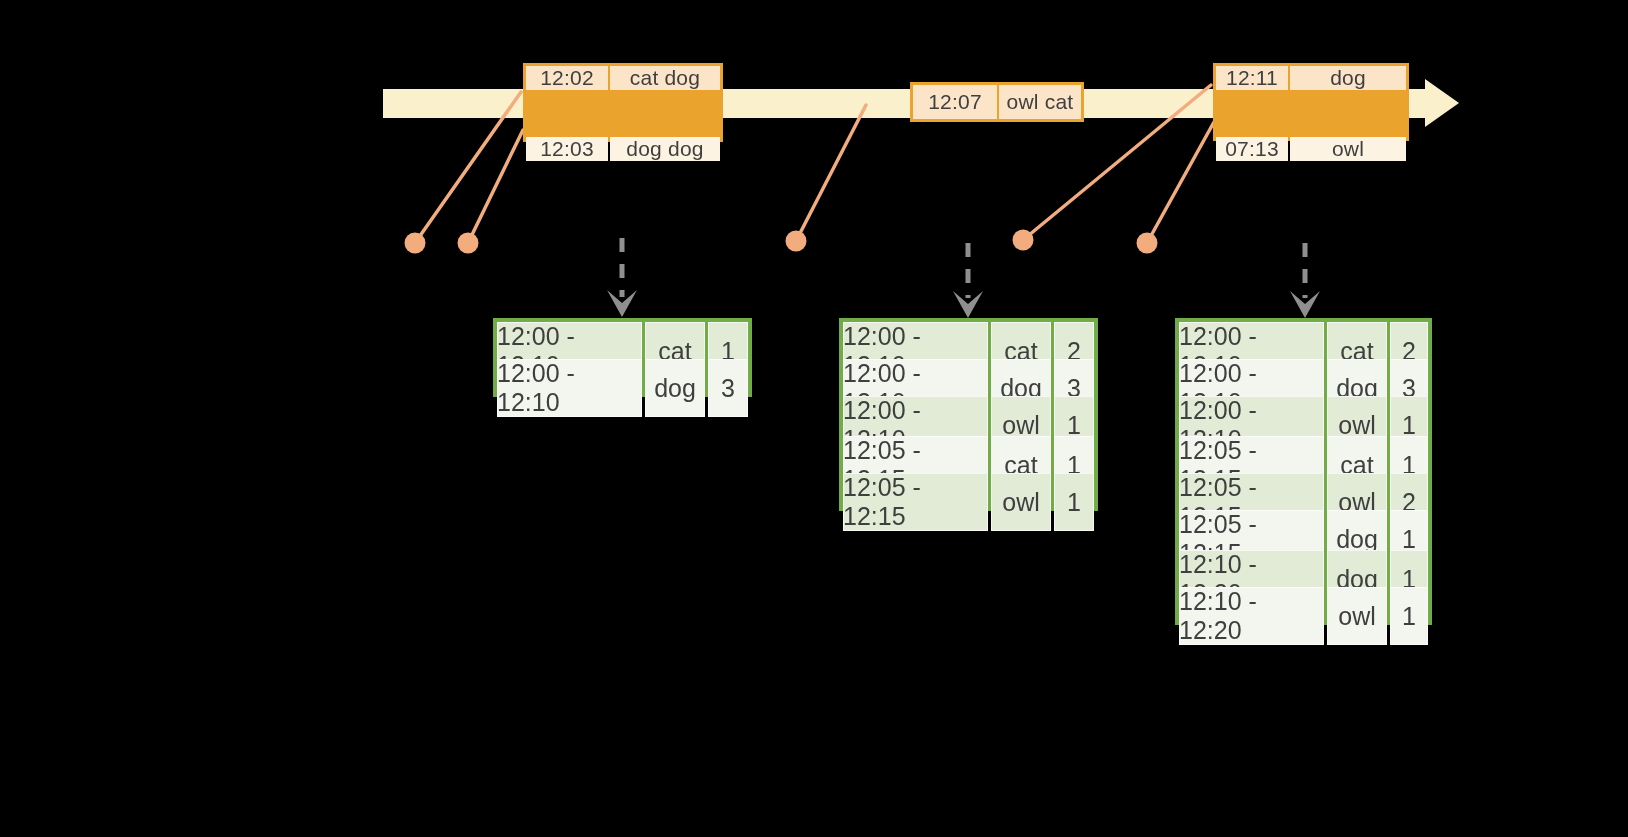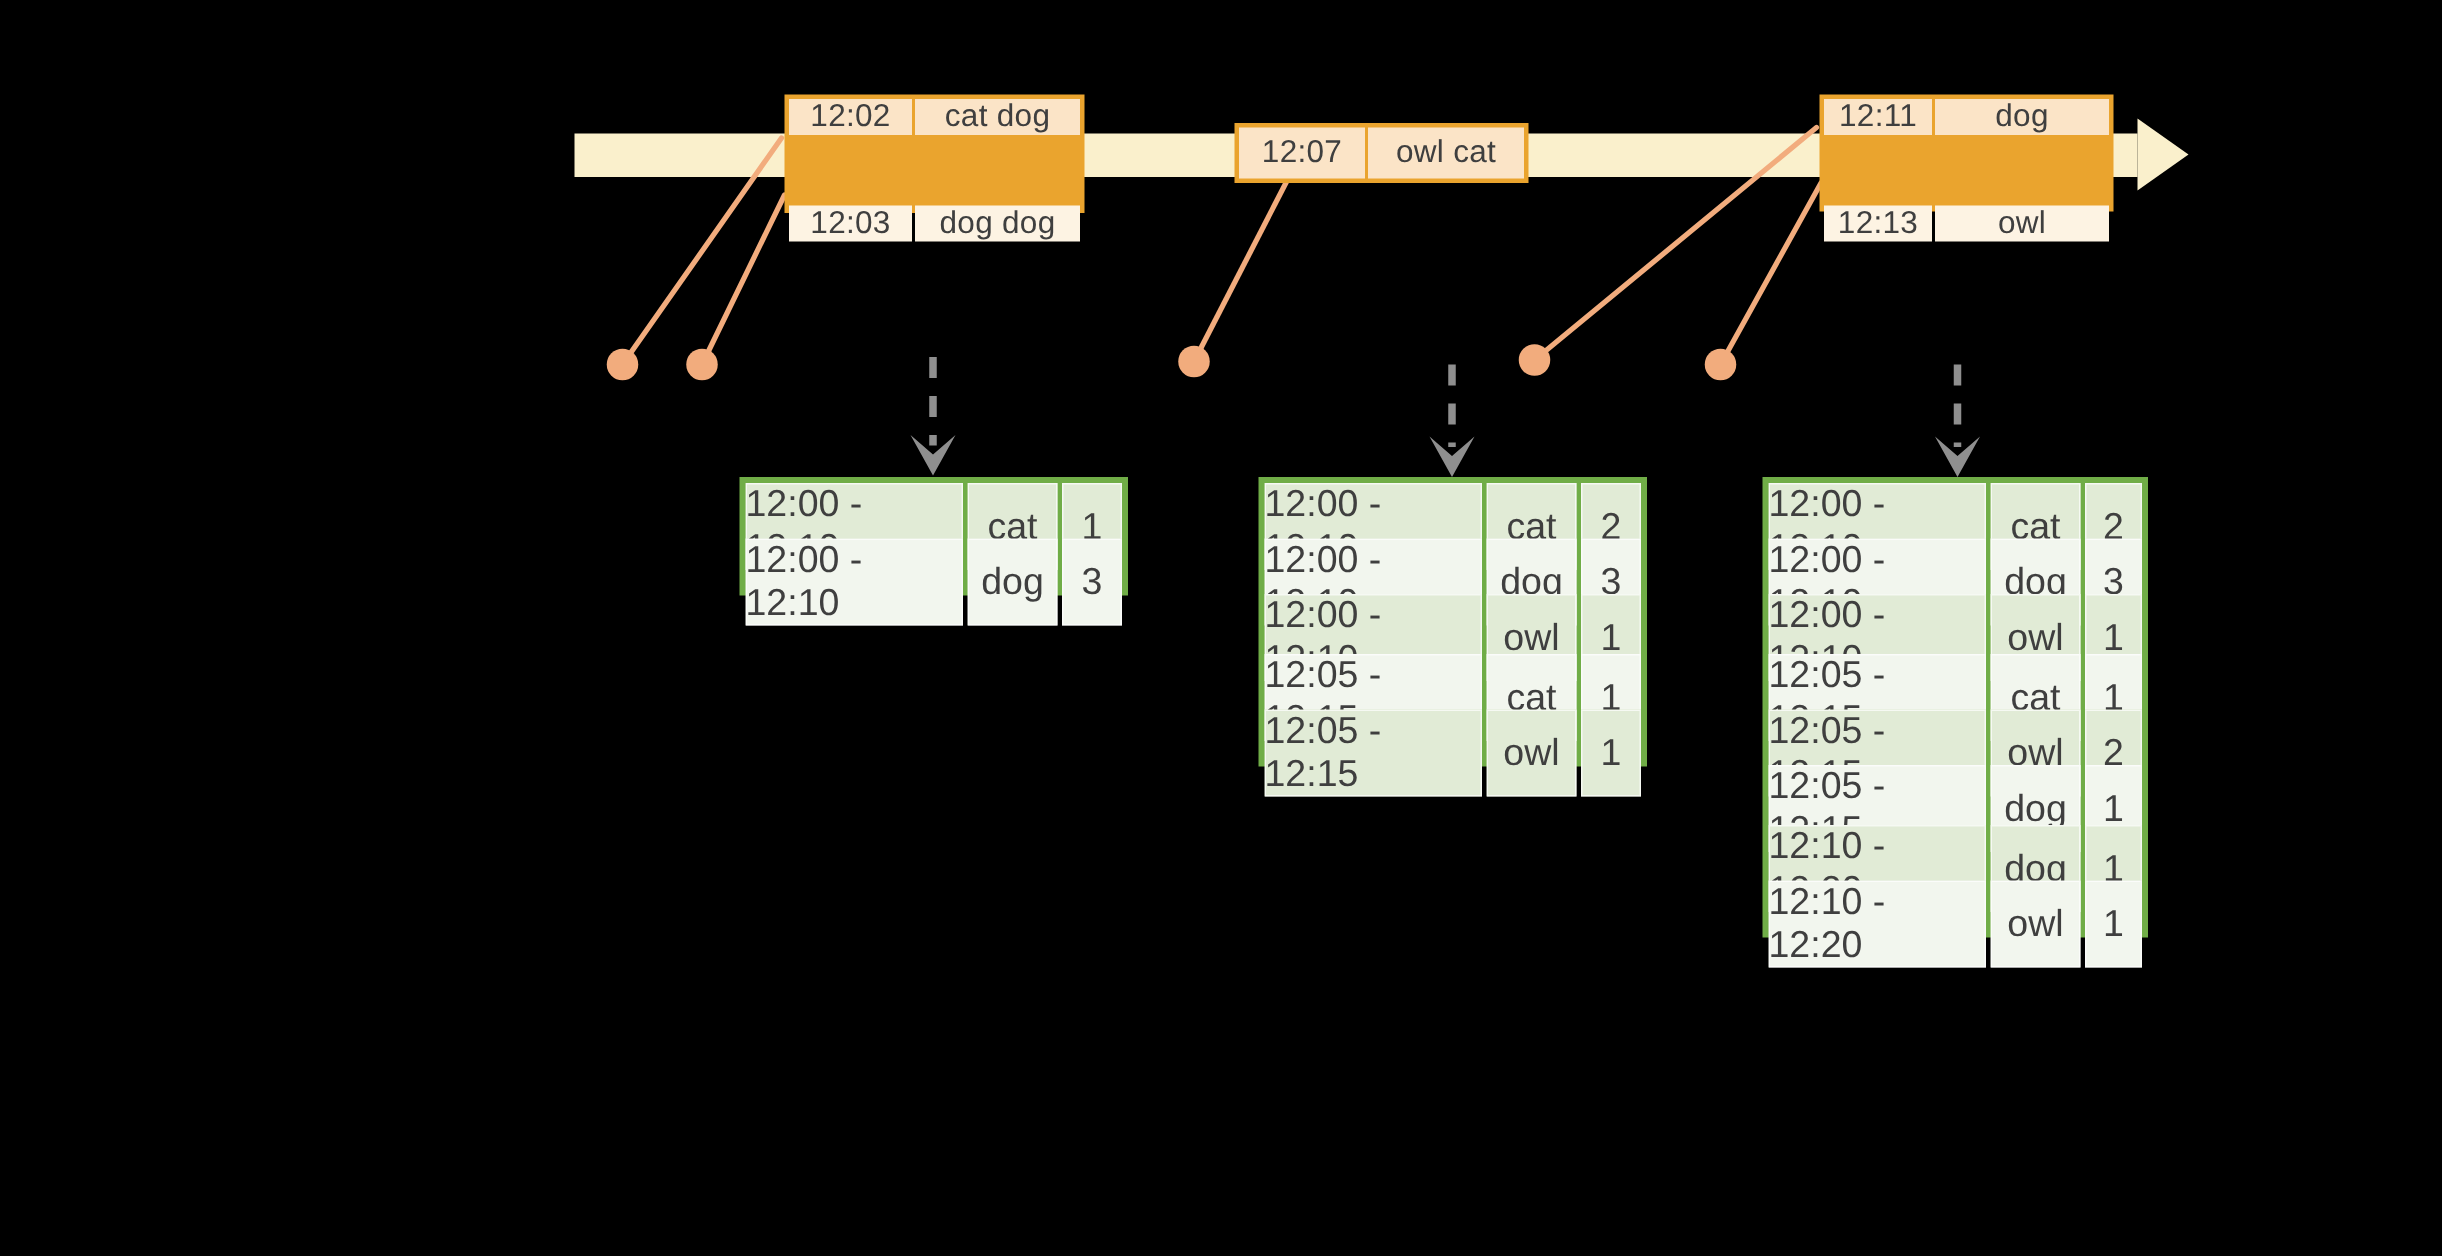--- a/index.html
+++ b/index.html
@@ -22,21 +22,21 @@
     padding:3px;
     gap:2px;
     grid-auto-rows:1fr;
   }
   .ecell{
     display:flex;align-items:center;justify-content:center;
     font-size:21px;
     letter-spacing:.2px;
   }
   #et0{left:523px;top:63px;width:200px;height:79px;grid-template-columns:82px 1fr;}
-  #et1{left:823px;top:82px;width:196px;height:40px;grid-template-columns:84px 1fr;}
+  #et1{left:910px;top:82px;width:174px;height:40px;grid-template-columns:84px 1fr;}
   #et2{left:1213px;top:63px;width:196px;height:78px;grid-template-columns:72px 1fr;}
   .fill-a{background:var(--peach);}
   .fill-b{background:var(--cream);margin-top:45px;}
 
   
   .gtable{
     position:absolute;
     display:flex;flex-direction:column;
     gap:6px;
     box-sizing:border-box;
@@ -103,21 +103,21 @@
       <div class="ecell fill-b">12:03</div>
       <div class="ecell fill-b">dog dog</div>
     </div>
   <div class="etable" id="et1">
       <div class="ecell fill-a">12:07</div>
       <div class="ecell fill-a">owl cat</div>
     </div>
   <div class="etable" id="et2">
       <div class="ecell fill-a">12:11</div>
       <div class="ecell fill-a">dog</div>
-      <div class="ecell fill-b">12:13</div>
+      <div class="ecell fill-b">07:13</div>
       <div class="ecell fill-b">owl</div>
     </div>
 
   <div class="gtable" id="gt0">
       <div class="ggroup">
         <div class="grow">
           <div class="gcell gfill-a">12:00 - 12:10</div>
           <div class="gcell gfill-a">cat</div>
           <div class="gcell gfill-a">1</div>
         </div>

